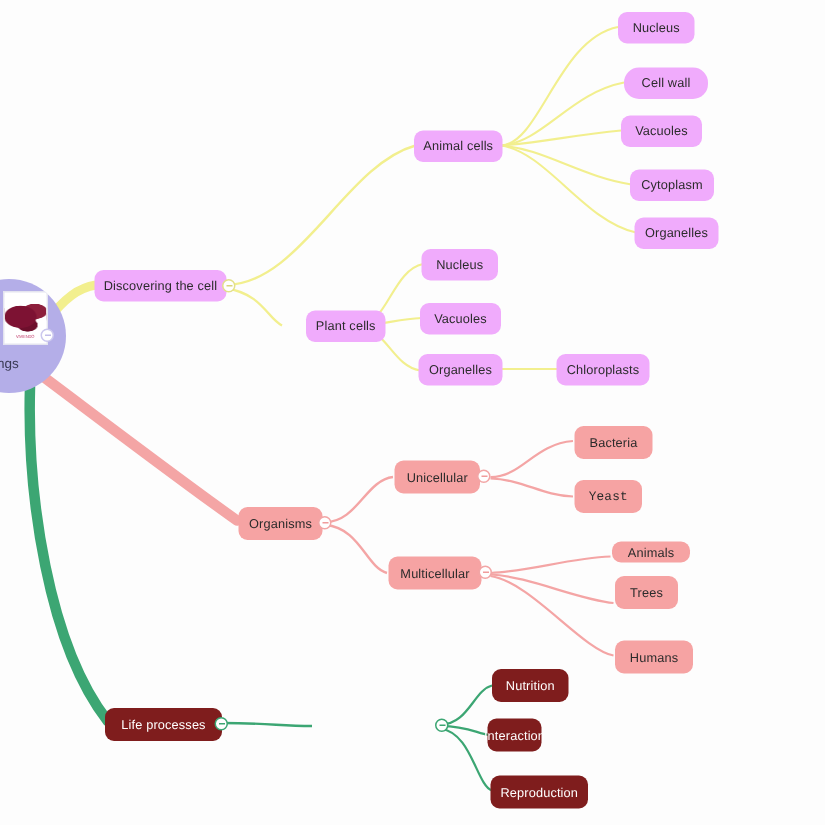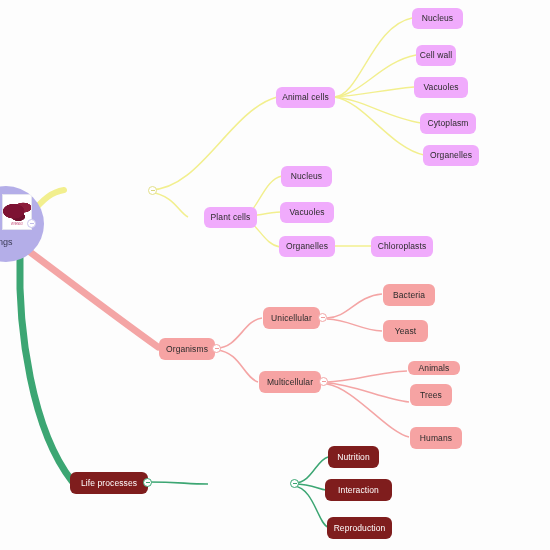--- a/index.html
+++ b/index.html
@@ -155,36 +155,39 @@
     <div class="root-thumb" style="left:34px; top:8px; width:28px; height:34px;">
       <div class="root-thumb-blob"></div>
       <div class="root-thumb-caption">VIVIENDO</div>
     </div>
     <div class="root-label" style="left:30px; top:51px;">ngs</div>
   </div>
   <div class="toggle t-purple" style="left:27px; top:219px;">
     <span class="bar"></span>
   </div>
 
+  <div class="node yellow" style="left:63px; top:180px; width:88px; height:21px;">
+    <span>Discovering the cell</span>
+  </div>
   <div class="toggle t-yellow" style="left:148px; top:186px;">
     <span class="bar"></span>
   </div>
 
   <div class="node yellow" style="left:276px; top:87px; width:59px; height:21px;">
     <span>Animal cells</span>
   </div>
 
   <div class="node yellow" style="left:204px; top:207px; width:53px; height:21px;">
     <span>Plant cells</span>
   </div>
 
   <div class="node yellow" style="left:412px; top:8px; width:51px; height:21px;">
     <span>Nucleus</span>
   </div>
-  <div class="node yellow" style="left:416px; top:45px; width:40px; height:21px;">
+  <div class="node yellow" style="left:416px; top:45px; width:56px; height:21px;border-radius:10px;">
     <span>Cell wall</span>
   </div>
   <div class="node yellow" style="left:414px; top:77px; width:54px; height:21px;">
     <span>Vacuoles</span>
   </div>
   <div class="node yellow" style="left:420px; top:113px; width:56px; height:21px;">
     <span>Cytoplasm</span>
   </div>
   <div class="node yellow" style="left:423px; top:145px; width:56px; height:21px;">
     <span>Organelles</span>
@@ -220,21 +223,21 @@
   <div class="node pink" style="left:259px; top:371px; width:62px; height:22px;">
     <span>Multicellular</span>
   </div>
   <div class="toggle t-pink" style="left:319px; top:377px;">
     <span class="bar"></span>
   </div>
 
   <div class="node pink" style="left:383px; top:284px; width:52px; height:22px;align-items:center;">
     <span>Bacteria</span>
   </div>
-  <div class="node pink" style="left:383px; top:320px; width:45px; height:22px;">
+  <div class="node pink" style="left:383px; top:320px; width:45px; height:22px;font-family:Liberation Mono, monospace;">
     <span>Yeast</span>
   </div>
   <div class="node pink" style="left:408px; top:361px; width:52px; height:14px;">
     <span>Animals</span>
   </div>
   <div class="node pink" style="left:410px; top:384px; width:42px; height:22px;">
     <span>Trees</span>
   </div>
   <div class="node pink" style="left:410px; top:427px; width:52px; height:22px;">
     <span>Humans</span>
@@ -247,20 +250,20 @@
     <span class="bar"></span>
   </div>
 
   <div class="toggle t-green" style="left:290px; top:479px;">
     <span class="bar"></span>
   </div>
 
   <div class="node green" style="left:328px; top:446px; width:51px; height:22px;">
     <span>Nutrition</span>
   </div>
-  <div class="node green" style="left:325px; top:479px; width:67px; height:22px;text-align:right;">
+  <div class="node green" style="left:325px; top:479px; width:36px; height:22px;text-align:right;">
     <span>Interaction</span>
   </div>
   <div class="node green" style="left:327px; top:517px; width:65px; height:22px;">
     <span>Reproduction</span>
   </div>
 
 </div>
 
 </body></html>

